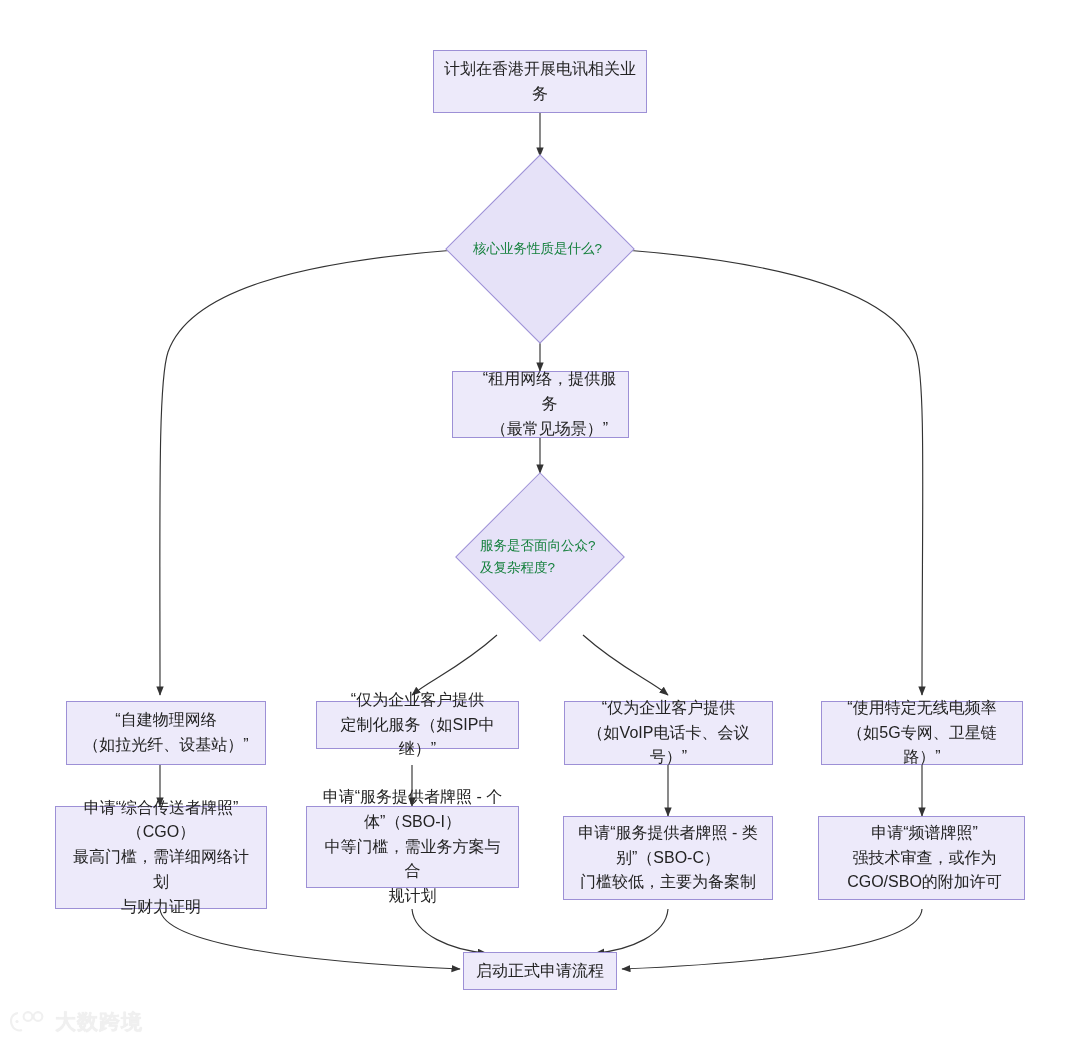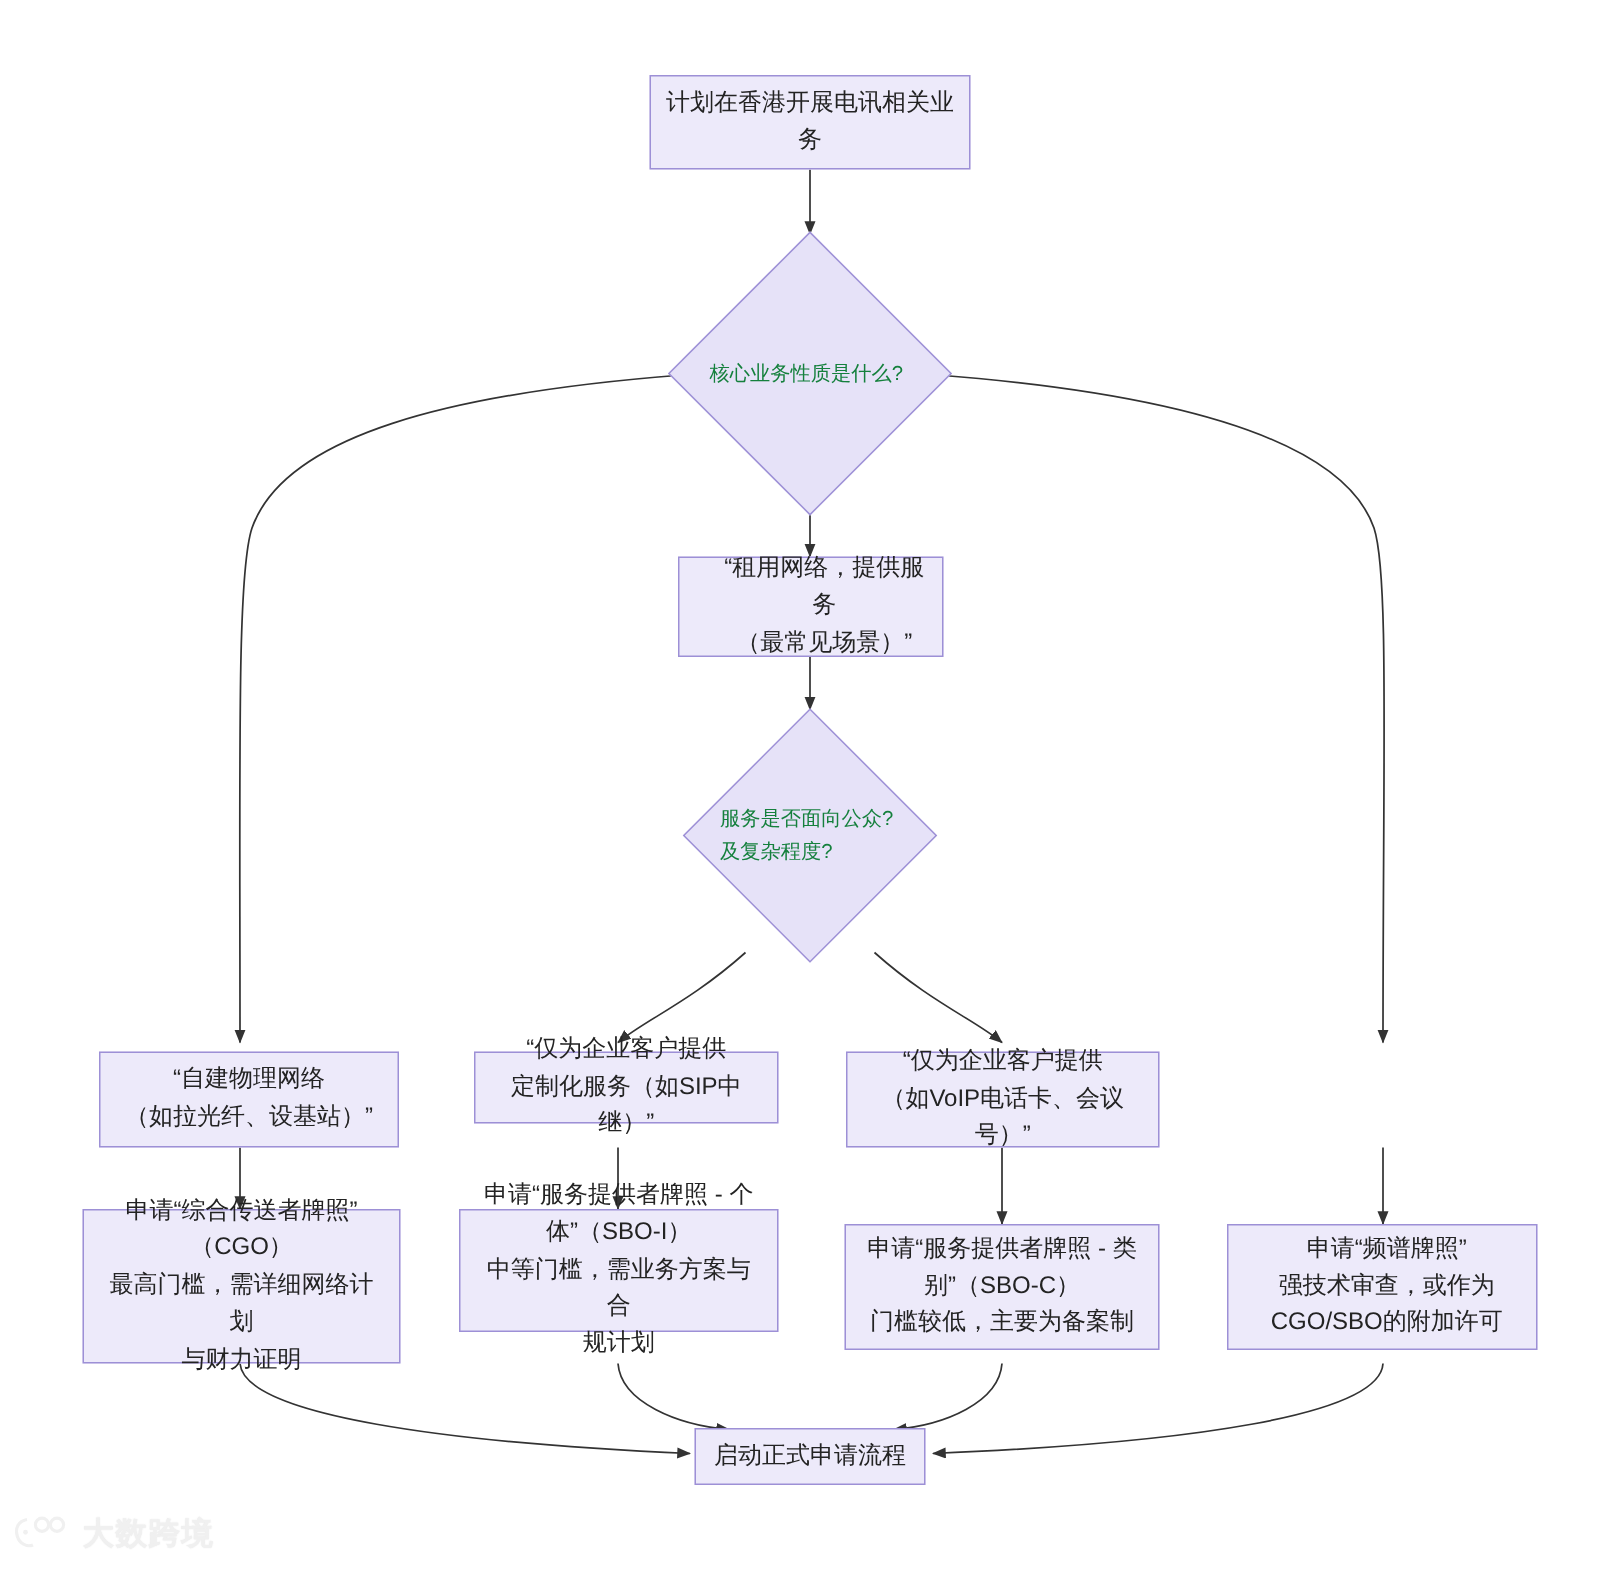--- a/index.html
+++ b/index.html
@@ -134,20 +134,24 @@
   <div class="node" style="left:316px;top:701px;width:203px;height:48px;">
     <span>“仅为企业客户提供
 定制化服务（如SIP中继）”</span>
   </div>
 
   <div class="node" style="left:564px;top:701px;width:209px;height:64px;">
     <span>“仅为企业客户提供
 （如VoIP电话卡、会议号）”</span>
   </div>
 
+  <div class="node" style="left:821px;top:701px;width:202px;height:64px;">
+    <span>“使用特定无线电频率
+（如5G专网、卫星链路）”</span>
+  </div>
 
   <div class="node" style="left:55px;top:806px;width:212px;height:103px;">
     <span>申请“综合传送者牌照”
 （CGO）
 最高门槛，需详细网络计划
 与财力证明</span>
   </div>
 
   <div class="node" style="left:306px;top:806px;width:213px;height:82px;">
     <span>申请“服务提供者牌照 - 个

